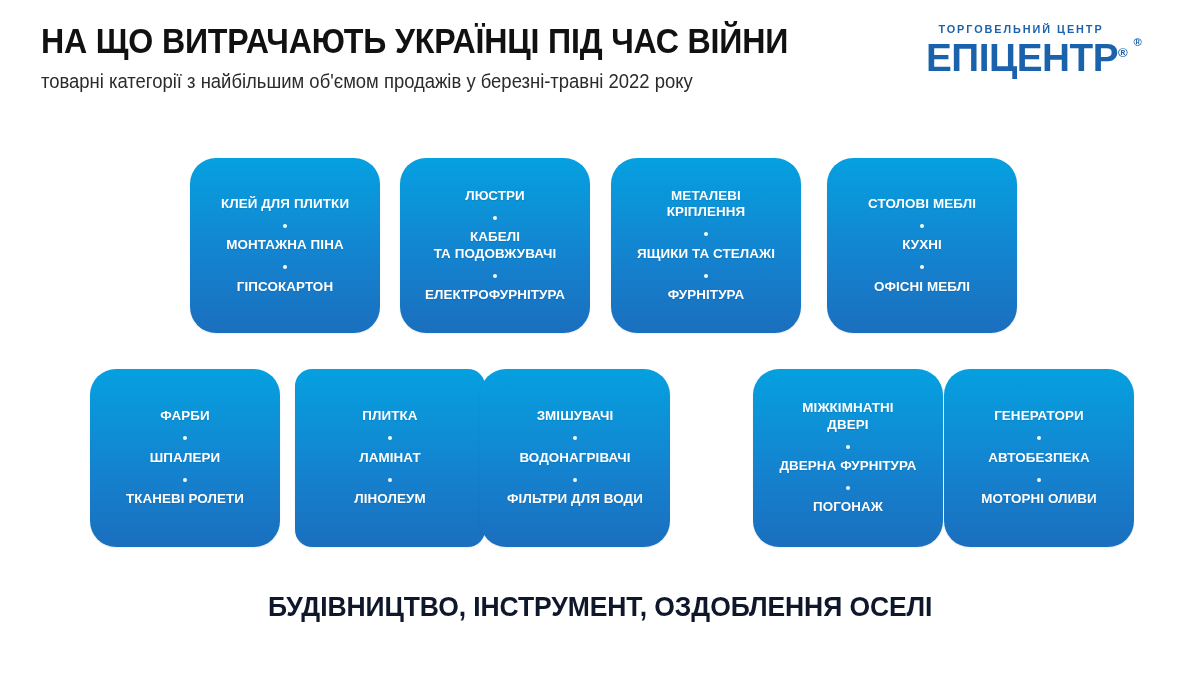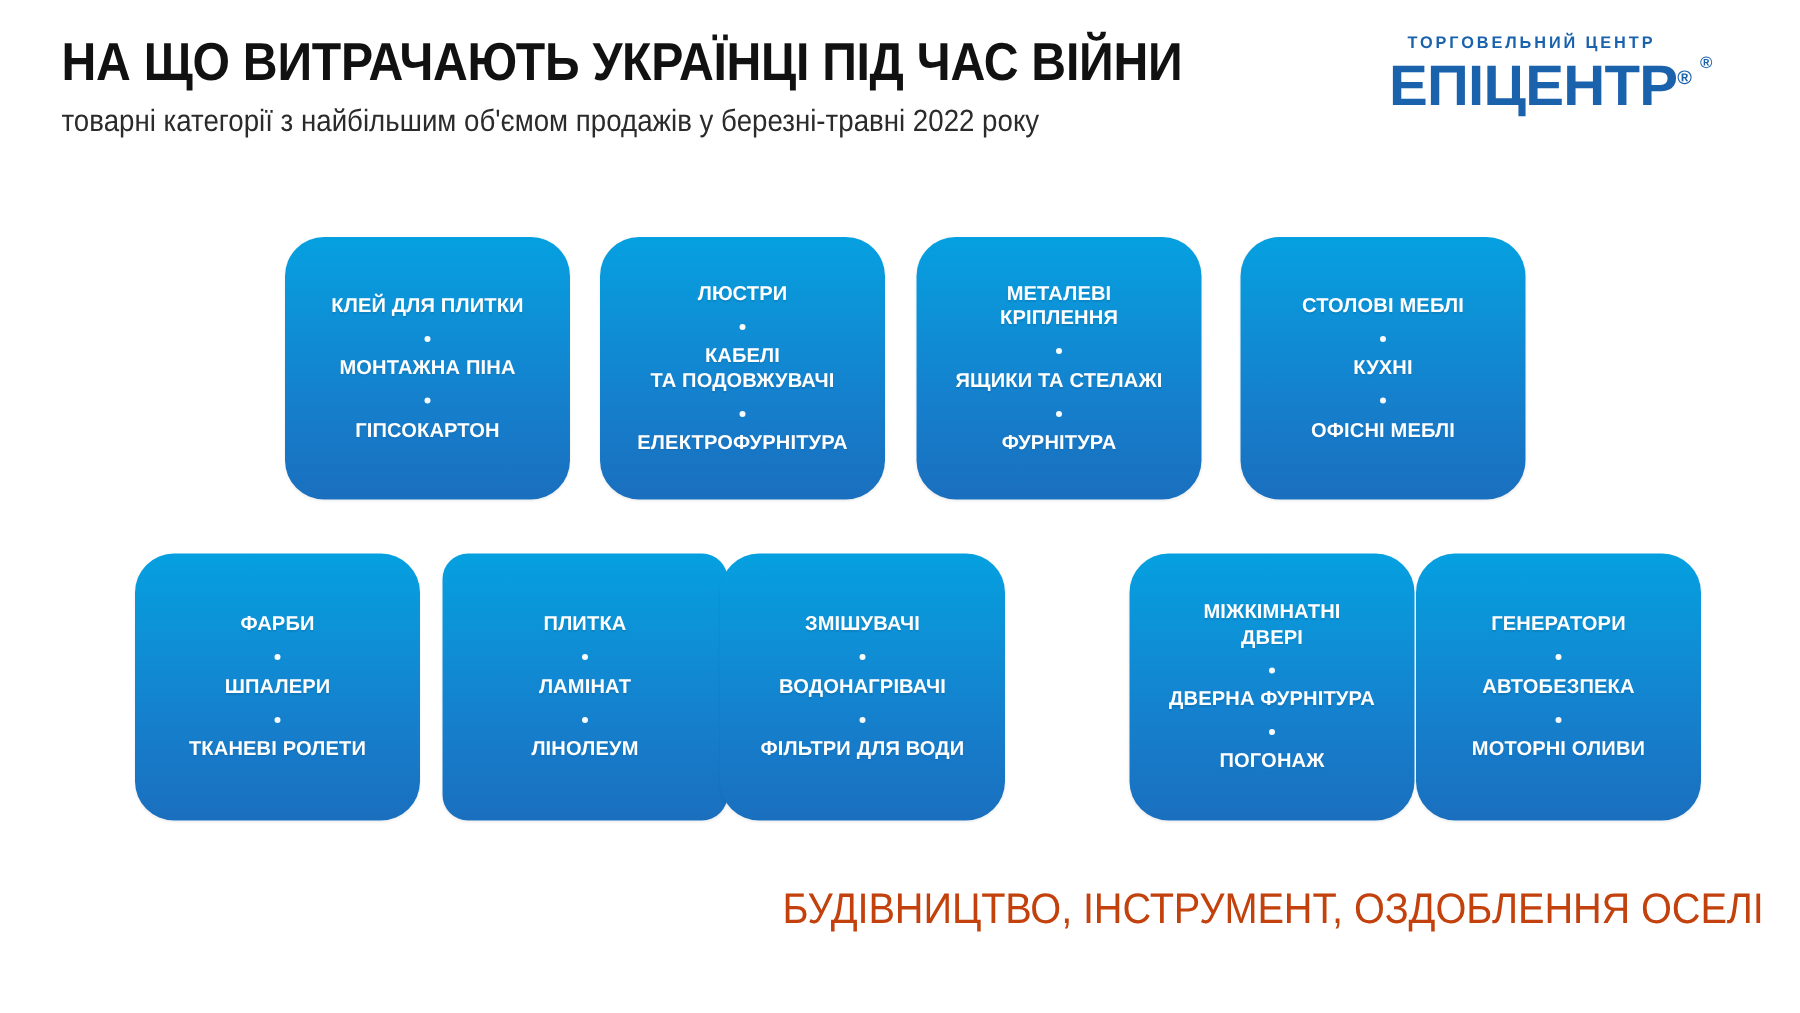--- a/index.html
+++ b/index.html
@@ -154,24 +154,24 @@
   .r2c3 { left: 480px; }
   .r2c4 { left: 717px; margin-left: 36px; }
   .r2c5 { left: 944px; }
 
   
   .footer {
     position: absolute;
     left: 0;
     top: 590px;
     width: 1200px;
-    text-align: right;
+    text-align: center;
     font-size: 28.5px;
-    font-weight: normal;
-    color: #c2410c;
+    font-weight: bold;
+    color: #0f172a;
     letter-spacing: -0.1px;
     white-space: nowrap;
   }
   .footer span {
     display: inline-block;
     transform: scaleX(0.93);
   }
 </style>
 </head>
 <body>

